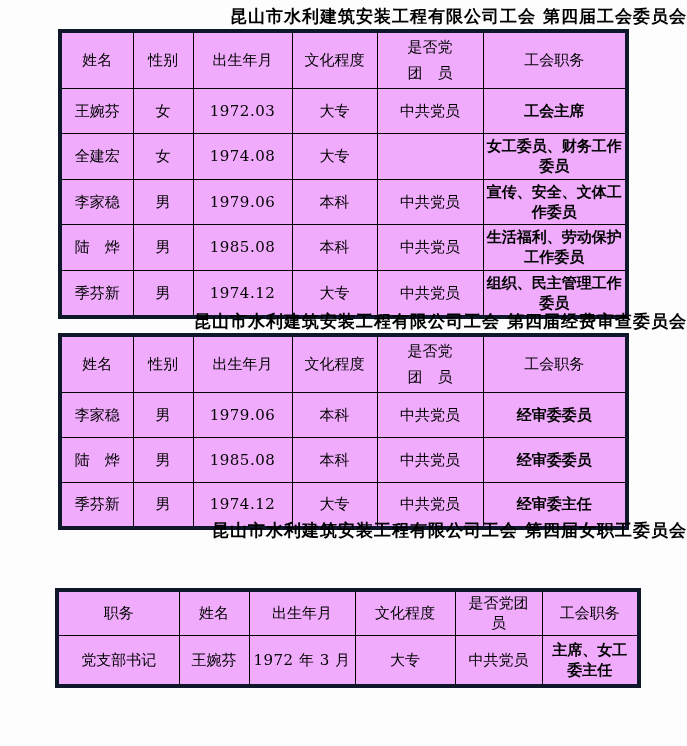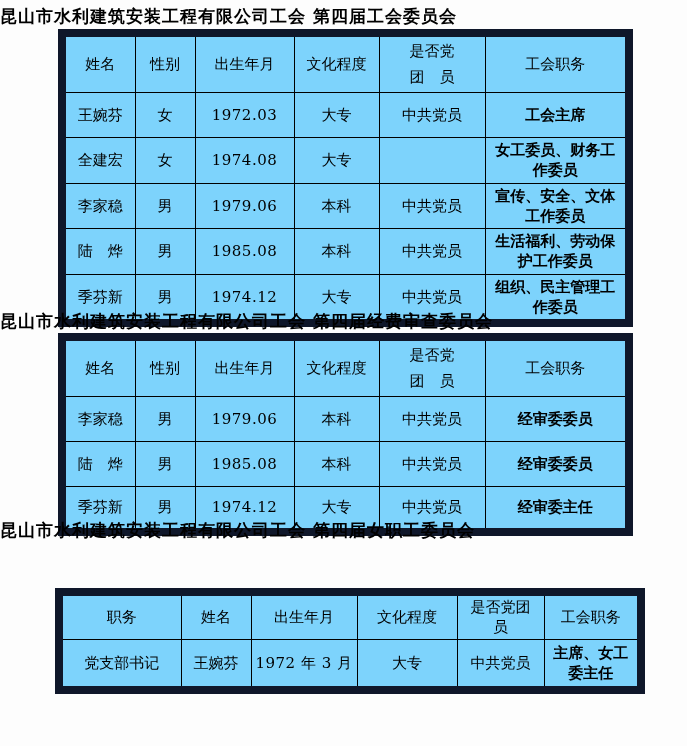--- a/index.html
+++ b/index.html
@@ -12,32 +12,32 @@
     background: #fdfdfd;
     color: #000000;
     font-family: "DejaVu Sans", sans-serif;
     position: relative;
     overflow: hidden;
   }
   .section-title {
     position: absolute;
     left: 0;
     width: 687px;
-    text-align: left;
+    text-align: right;
     font-size: 17px;
     font-weight: bold;
     letter-spacing: 1px;
     color: #000000;
   }
   table.doc-table {
     position: absolute;
     border-collapse: collapse;
     table-layout: fixed;
-    border: 8px solid #0f172a;
-    background: #7dd3fc;
+    border: 4px solid #0f172a;
+    background: #f0abfc;
   }
   table.doc-table th,
   table.doc-table td {
     border: 1px solid #000000;
     text-align: center;
     vertical-align: middle;
     padding: 2px 3px;
     font-size: 15px;
     overflow: hidden;
     word-break: break-all;

